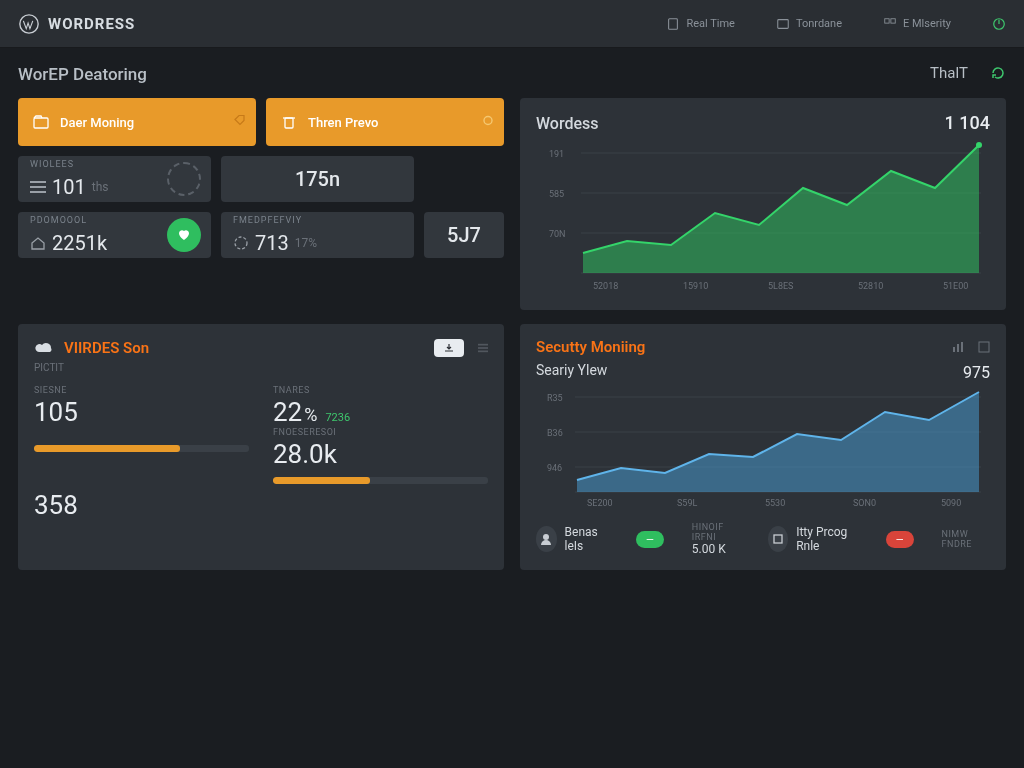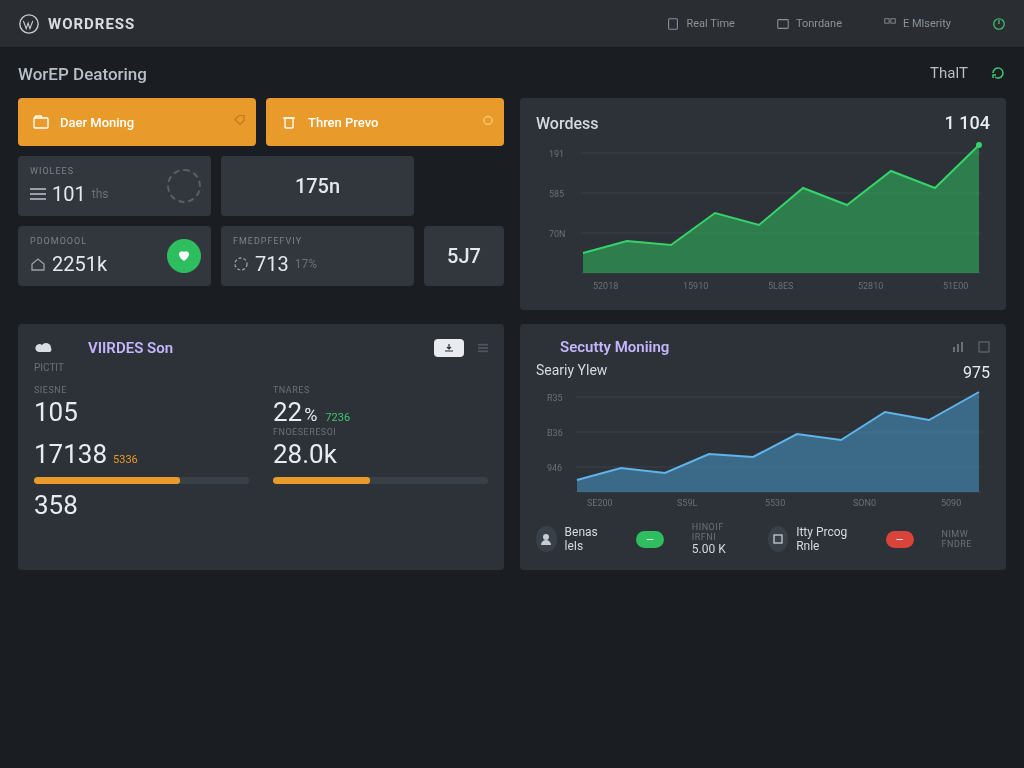--- a/index.html
+++ b/index.html
@@ -19,21 +19,21 @@
 .left-col { display:flex; flex-direction:column; gap:10px; }
 
 .btn-row { display:grid; grid-template-columns:1fr 1fr; gap:10px; }
 .big-btn { background:#e89a2a; height:48px; border-radius:4px; display:flex; align-items:center; padding:0 14px; gap:10px; color:#fff; font-size:13px; font-weight:500; cursor:pointer; position:relative; }
 .big-btn .tag { position:absolute; right:10px; top:50%; transform:translateY(-50%); }
 .ico-sq { width:18px; height:18px; display:flex; align-items:center; justify-content:center; }
 .align-icon { width:10px; height:10px; opacity:.6; }
 
 .stat-row { display:grid; grid-template-columns:1fr 1fr 80px; gap:10px; }
 .stat-row.two { grid-template-columns:1fr 1fr 80px; }
-.card { background:#32373d; border-radius:4px; padding:10px 12px; position:relative; }
+.card { background:#32373d; border-radius:4px; padding:3px 12px; position:relative; }
 .card-sm-label { font-size:9px; letter-spacing:1px; color:#7a828b; text-transform:uppercase; margin-bottom:6px; }
 .card-val { font-size:20px; color:#e4e8ec; font-weight:400; display:flex; align-items:center; gap:6px; }
 .card-val .sub { font-size:12px; color:#6a7078; font-weight:400;text-align:right; }
 .card .corner-ico { position:absolute; right:10px; top:50%; transform:translateY(-50%); }
 .circle-ico { width:34px; height:34px; border-radius:50%; display:flex; align-items:center; justify-content:center; }
 .circle-dashed { border:2px dashed #5a6068; }
 .circle-green { background:#2fbe5f; }
 .mini-card { background:#32373d; border-radius:4px; display:flex; align-items:center; justify-content:center; font-size:20px; color:#e4e8ec; font-weight:500; }
 .menu-ico { display:inline-flex; flex-direction:column; gap:3px; }
 .menu-ico span { width:16px; height:2px; background:#9aa0a7; }
@@ -43,21 +43,21 @@
 .chart-title { font-size:16px; color:#d4d9de; font-weight:500; }
 .chart-value { font-size:18px; color:#e8ecf0; font-weight:500; }
 .chart-svg { width:100%; height:165px; }
 .axis-label { font-size:9px; fill:#6a7078; }
 .grid-line { stroke:#3a4047; stroke-width:1; }
 
 .mid-grid { display:grid; grid-template-columns:1fr 1fr; gap:16px; margin-top:14px; }
 .panel { background:#2d3238; border-radius:4px; padding:14px 16px; }
 .panel-head { display:flex; align-items:center; gap:10px; margin-bottom:4px; }
 .panel-head-right { margin-left:auto; display:flex; gap:14px; align-items:center; }
-.panel-title { font-size:15px; color:#c4b5fd; font-weight:600;margin-left:24px; }
+.panel-title { font-size:15px; color:#f97316; font-weight:600; }
 .panel-sub { font-size:10px; color:#6a7078; margin-bottom:12px; }
 .pill-btn { background:#e8ecf0; color:#2a2e33; font-size:10px; padding:4px 10px; border-radius:4px; display:flex; align-items:center; gap:4px; cursor:pointer; }
 
 .metric-grid { display:grid; grid-template-columns:1fr 1fr; gap:0 24px; }
 .metric-cell .mlabel { font-size:9px; color:#6a7078; letter-spacing:.5px; text-transform:uppercase; margin-bottom:2px; }
 .metric-cell .mval { font-size:26px; color:#e8ecf0; font-weight:400; }
 .metric-cell .mval.percent { display:flex; align-items:baseline; gap:2px; }
 .metric-cell .delta { font-size:11px; color:#3ec66d; margin-left:6px; }
 .metric-cell .delta.orange { color:#e89a2a; }
 
@@ -272,21 +272,20 @@
         <div class="metric-cell">
           <div class="mlabel">TNARES</div>
           <div class="mval percent">
               <span>22</span>
               <span style="font-size:18px;">%</span>
               <span class="delta">7236</span>
             </div>
         </div>
         <div class="metric-cell">
           <div class="mlabel">&nbsp;</div>
-          <div class="mval"><span>17138</span><span class="delta orange">5336</span></div>
           <div class="bar-row">
               <div class="bar-track">
                 <div class="bar-fill" style="width:68%;"></div>
               </div>
             </div>
         </div>
         <div class="metric-cell">
           <div class="mlabel">FNOESERESOI</div>
           <div class="mval">28.0k</div>
           <div class="bar-row">

